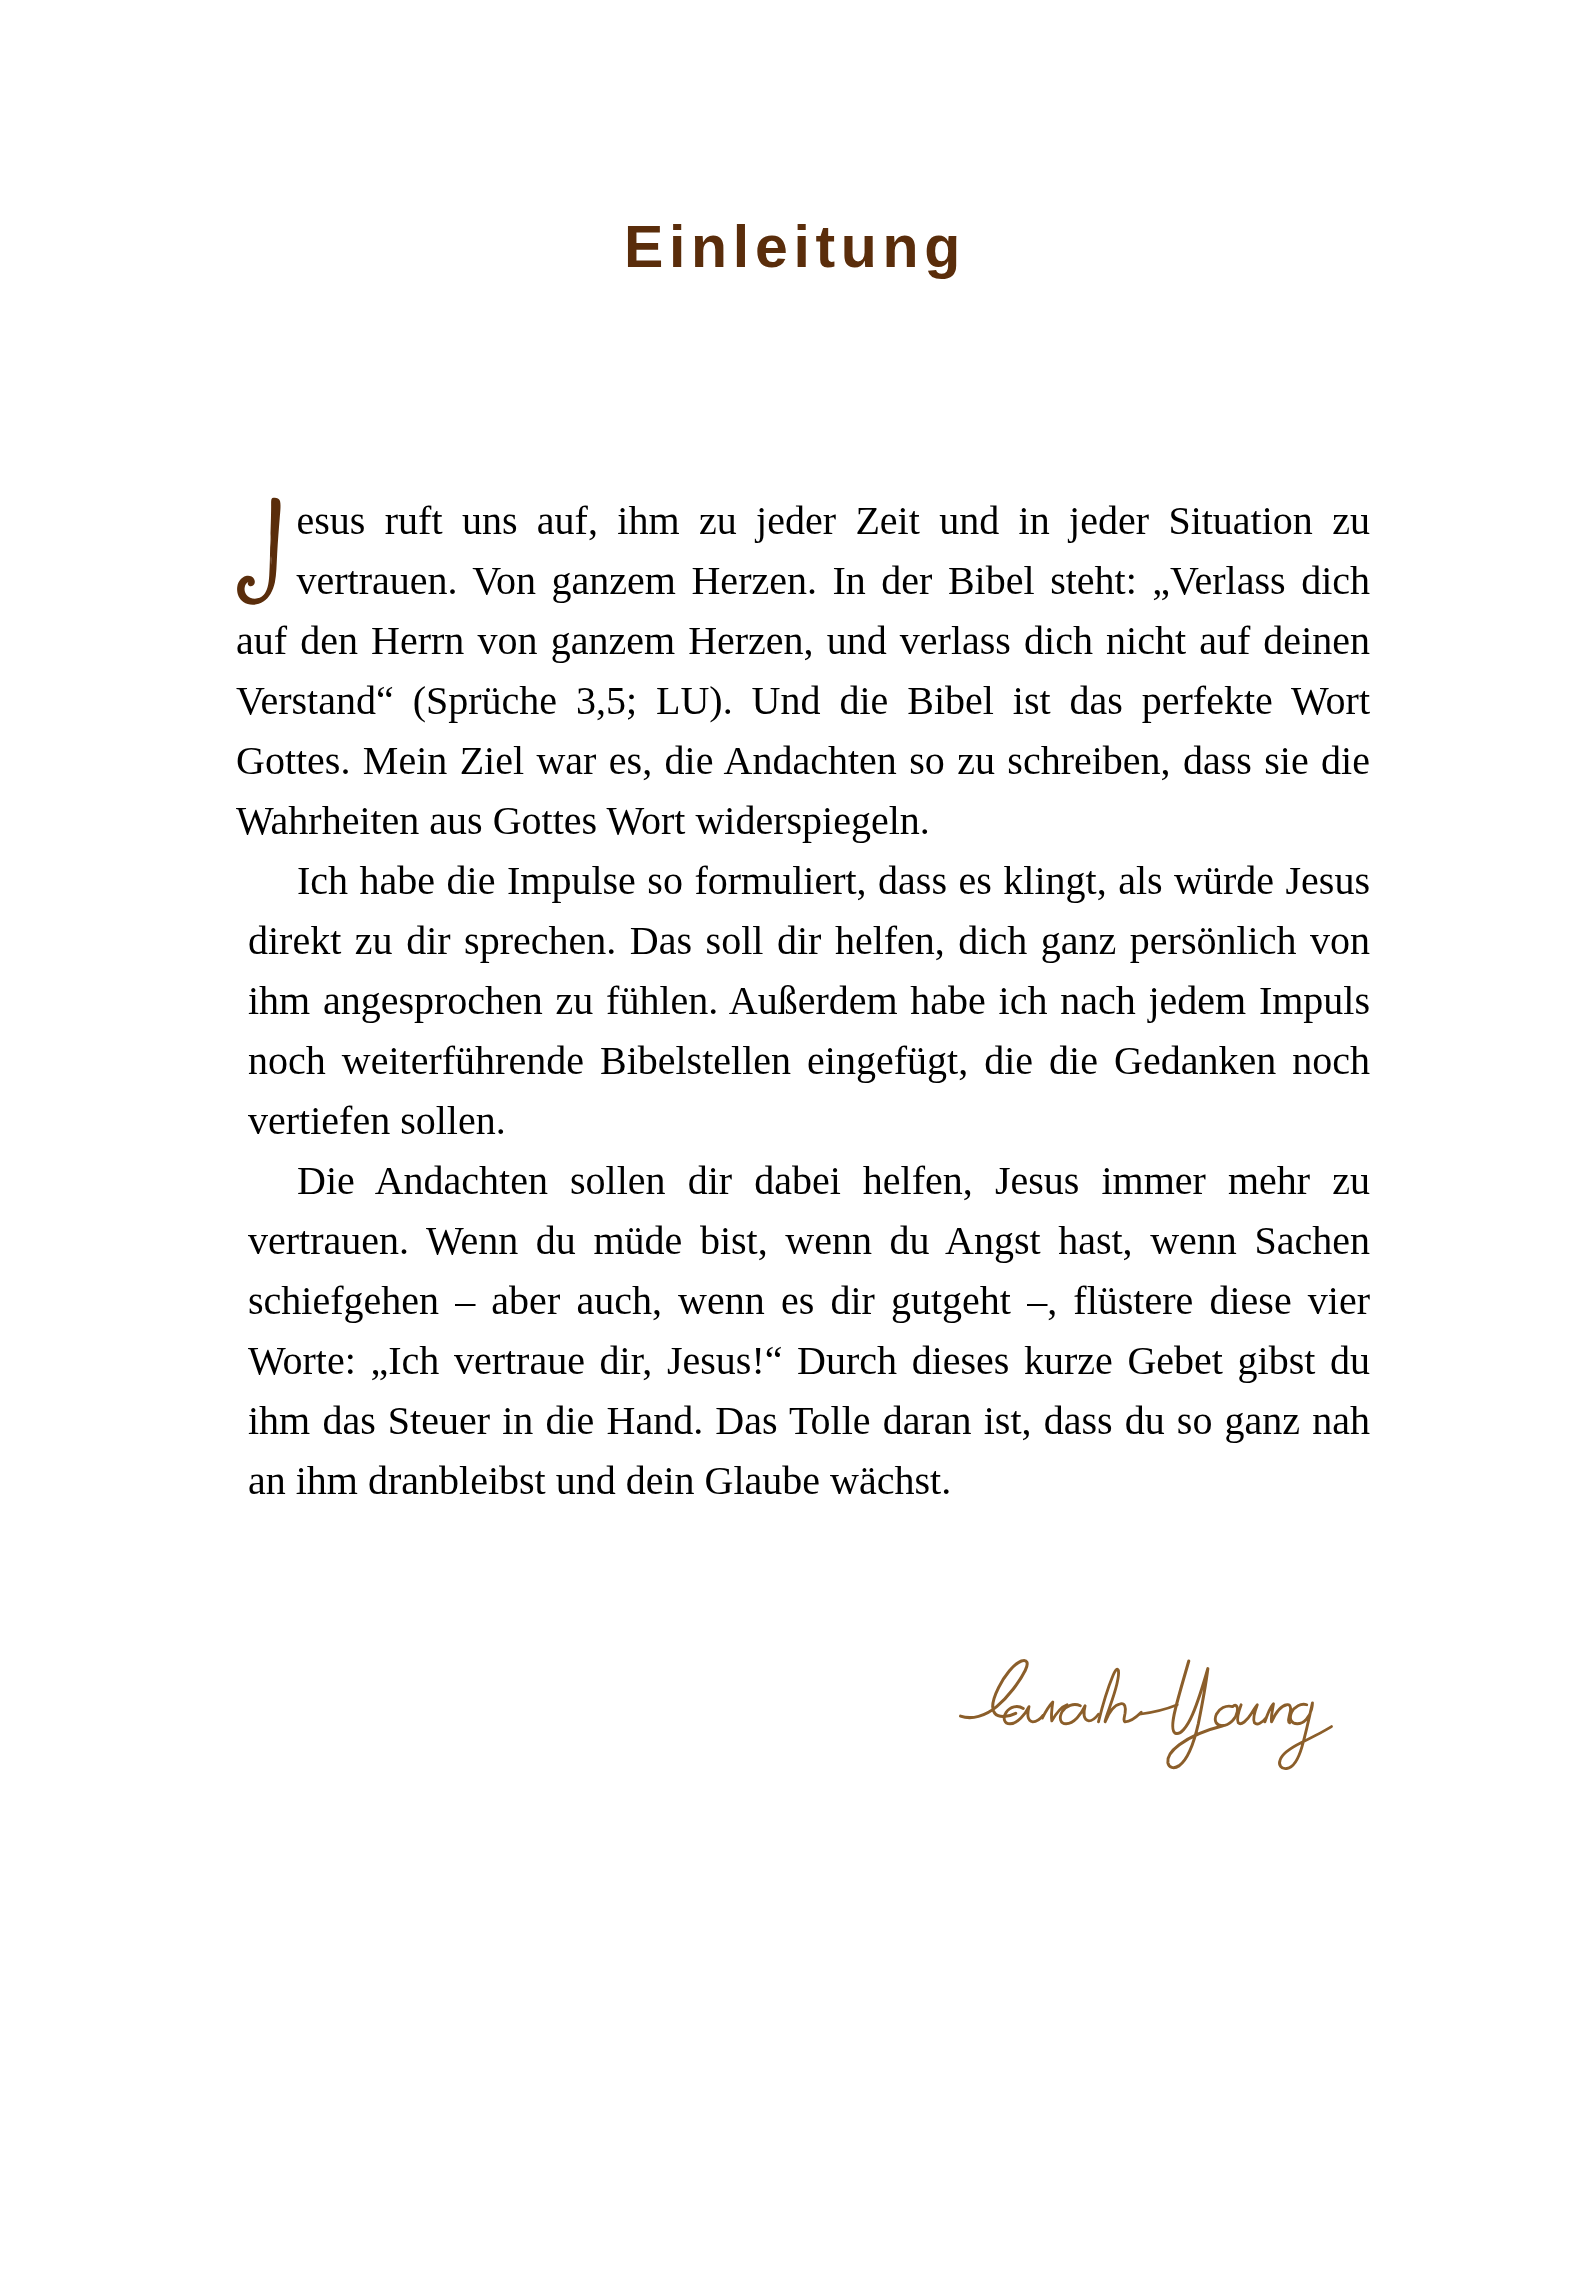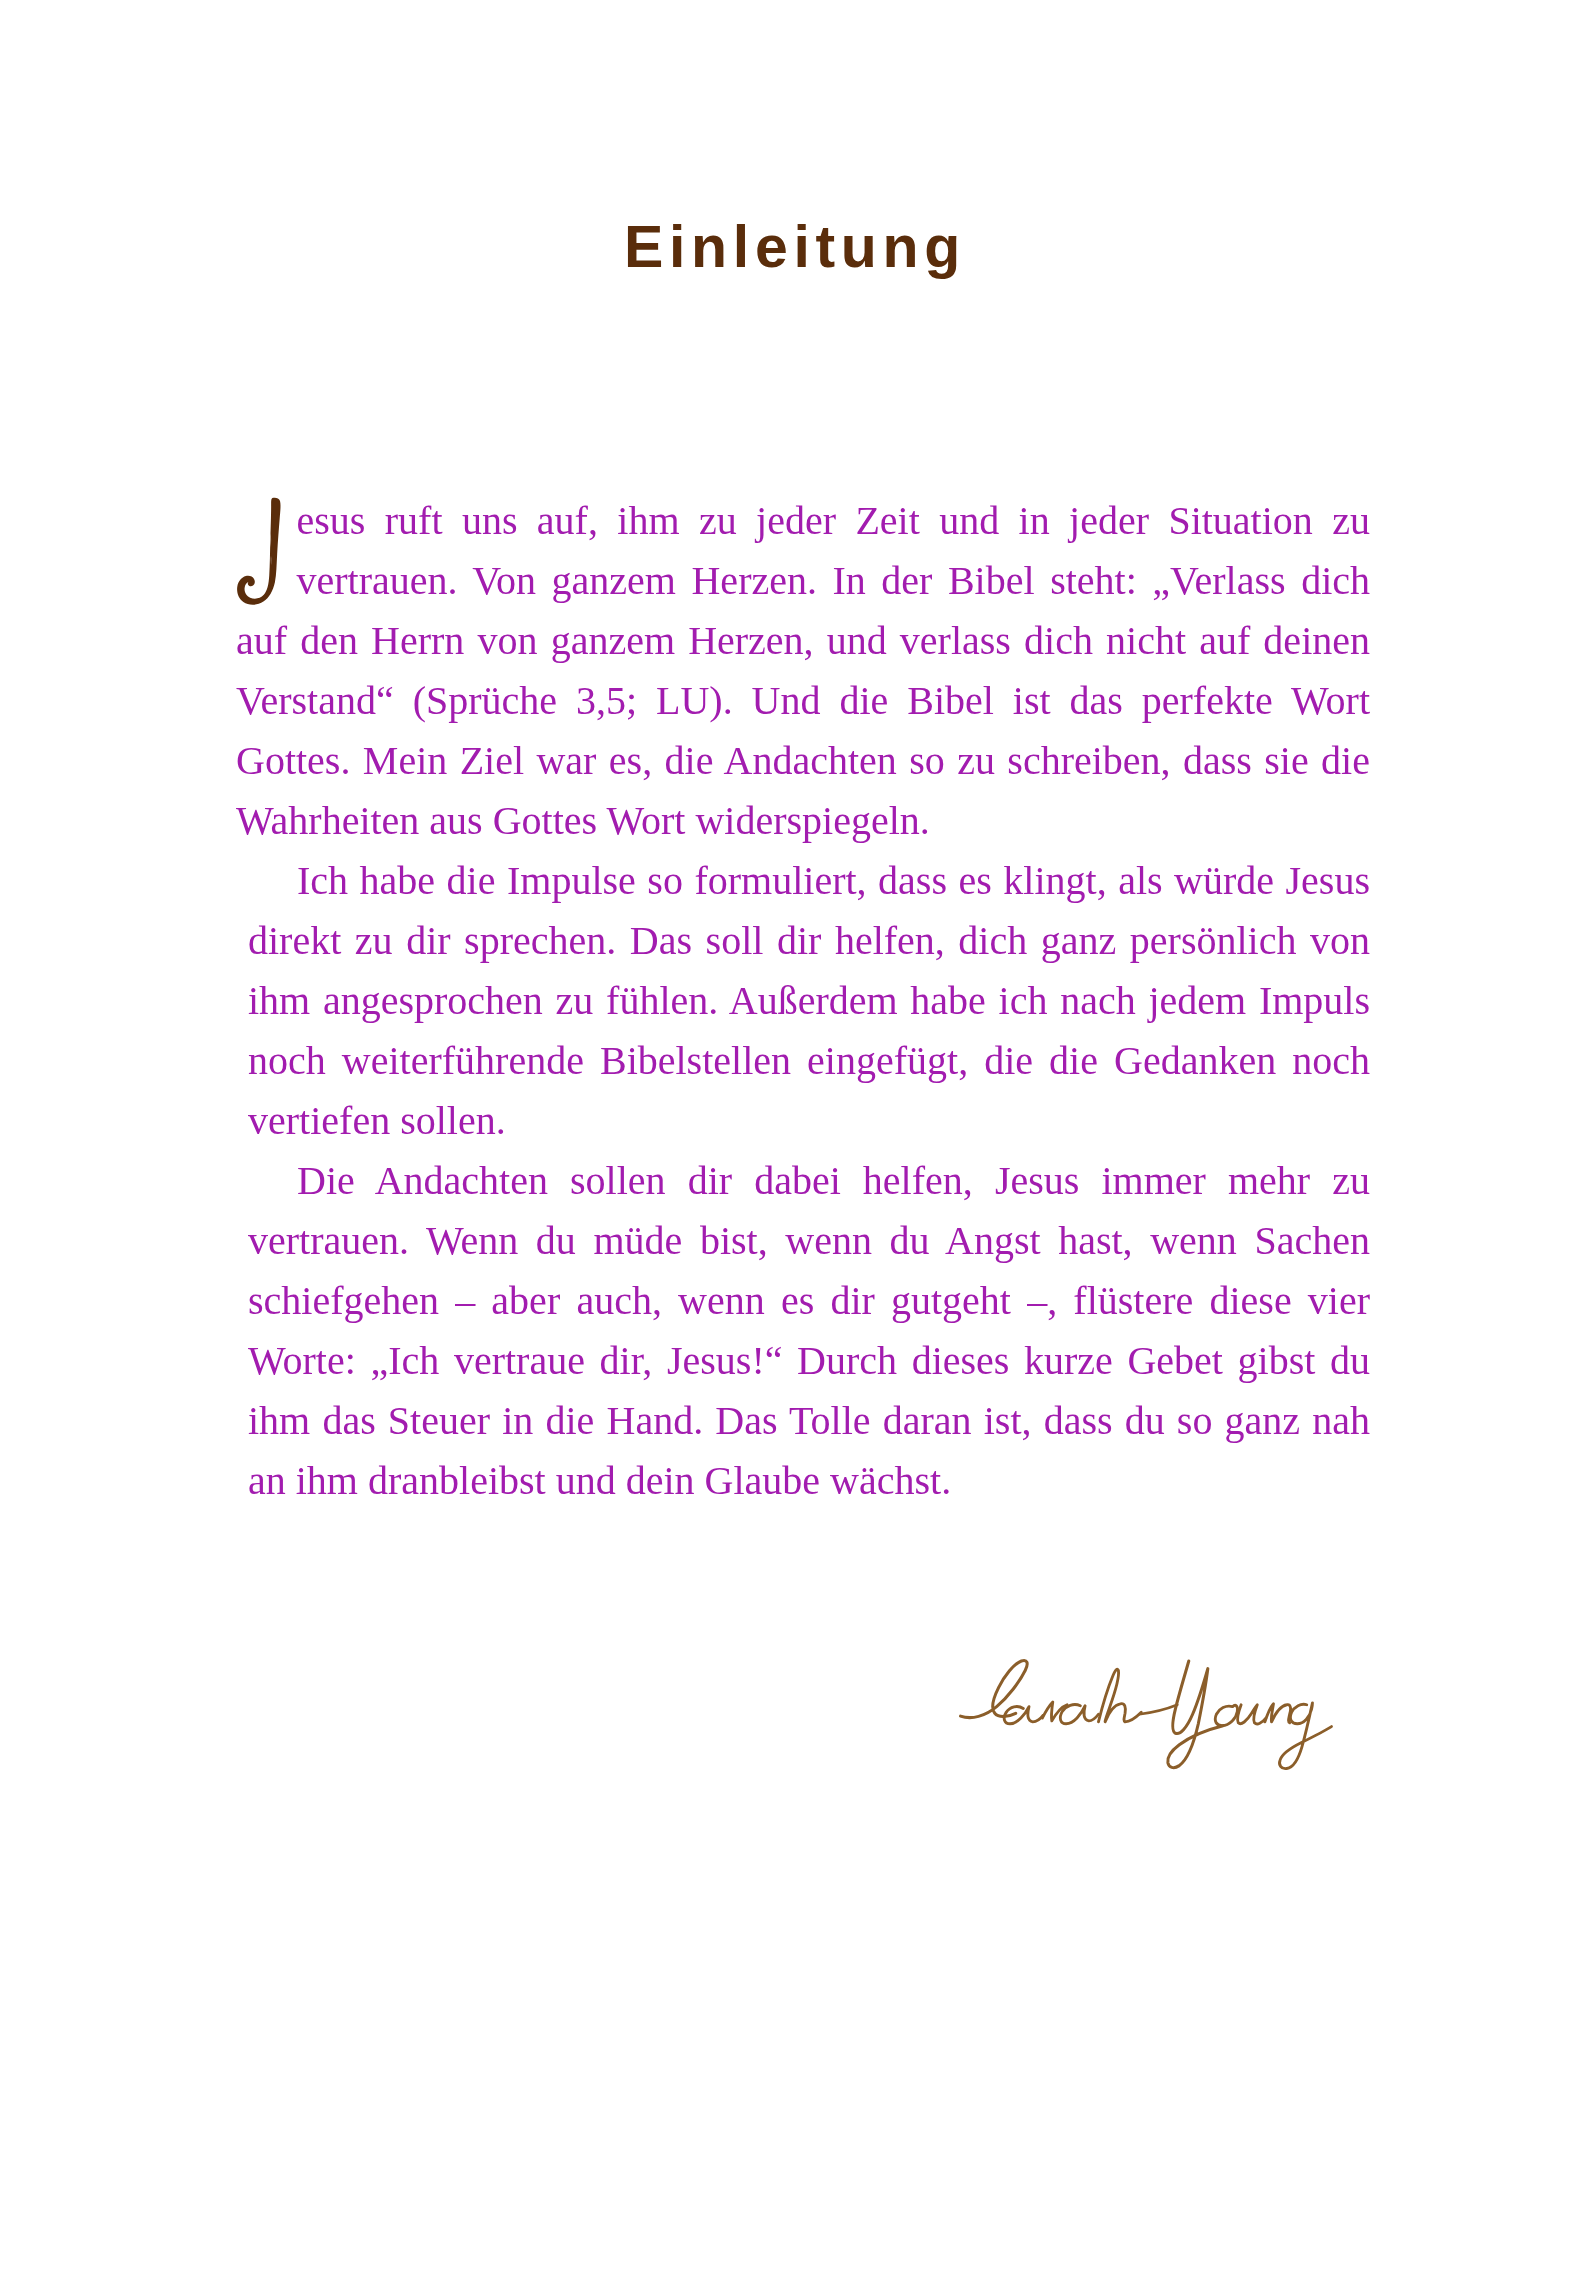--- a/index.html
+++ b/index.html
@@ -38,21 +38,21 @@
     position: absolute;
     left: 236px;
     top: 491px;
     width: 1134px;
   }
 
   .para {
     font-family: "Liberation Serif", "DejaVu Serif", serif;
     font-size: 40px;
     line-height: 60px;
-    color: #a21caf;
+    color: #000000;
     text-align: justify;
     text-justify: inter-word;
     margin: 0;
     hyphens: manual;
   }
 
   .para + .para {
     text-indent: 49px;
     margin-left: 12px;
   }

